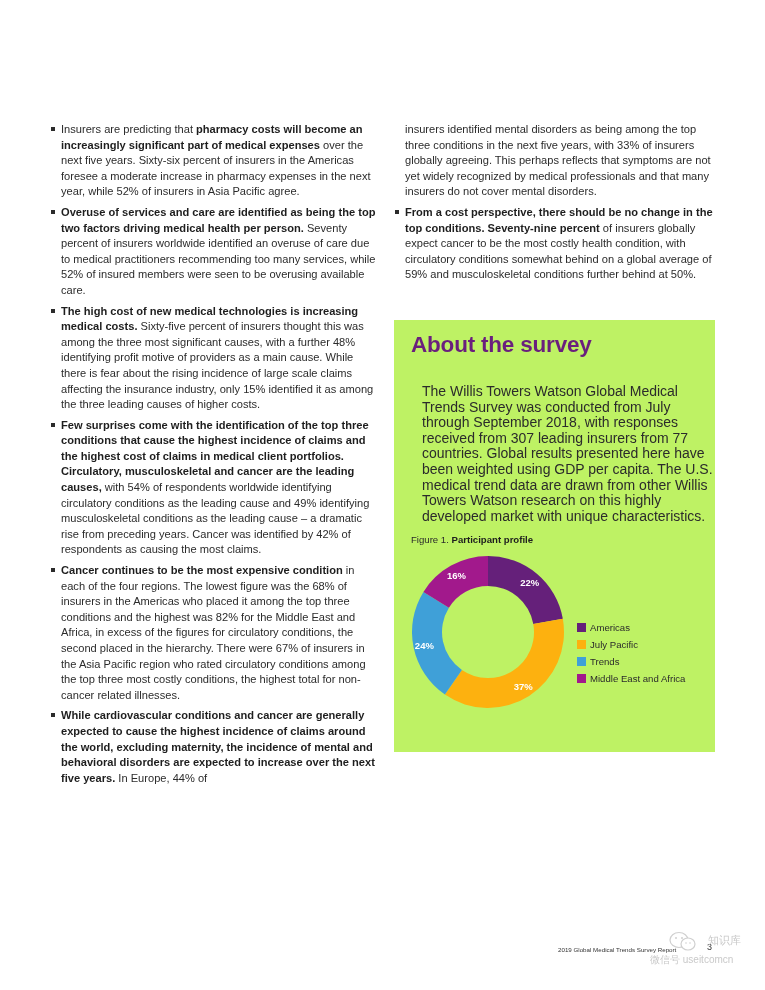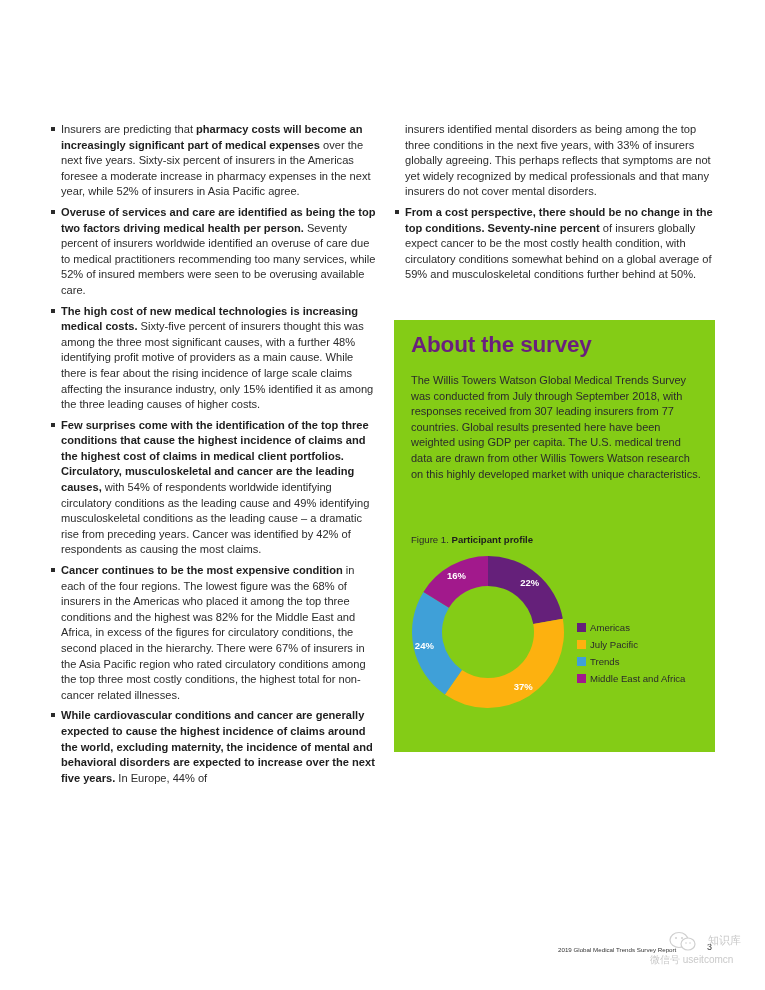--- a/index.html
+++ b/index.html
@@ -8,25 +8,25 @@
   .col { position: absolute; font-size: 11.1px; line-height: 15.6px; }
   .col-left { left: 49px; top: 122px; width: 330px; }
   .col-right { left: 393px; top: 122px; width: 330px; }
   .bullets { list-style: none; margin: 0; padding: 0; }
   .bullets li { position: relative; padding-left: 12px; margin-bottom: 5px; }
   .bullets li::before { content: ""; position: absolute; left: 2px; top: 5px;
          width: 4px; height: 4px; background: #2b2b2b; }
   .bullets li.cont::before { display: none; }
   b { font-weight: bold; color: #1e1e1e; }
   .box { position: absolute; left: 394px; top: 320px; width: 321px; height: 432px;
-         background: #84cc16; }
+         background: #bef264; }
   .box h2 { position: absolute; left: 17px; top: 12px; margin: 0; font-size: 22.5px;
          font-weight: bold; color: #6a1f7d; letter-spacing: -0.2px; }
-  .box .intro { position: absolute; left: 17px; top: 53px; width: 292px; margin: 0;
-         font-size: 11px; line-height: 15.6px; color: #2b2b2b; }
+  .box .intro { position: absolute; left: 17px; top: 53px; width: 292px; margin: 11px;
+         font-size: 14px; line-height: 15.6px; color: #2b2b2b; }
   .fig-title { position: absolute; left: 17px; top: 214px; font-size: 9.6px; color: #2b2b2b; text-align: center; }
   .fig-title b { color: #1e1e1e; }
   .donut { position: absolute; left: 0; top: 0; }
   .legend { position: absolute; left: 183px; top: 255px; font-size: 9.6px; margin-top: 44px; }
   .legend-item { display: flex; align-items: center; height: 17px; }
   .legend-swatch { width: 9px; height: 9px; margin-right: 4px; }
   .footer { position: absolute; left: 558px; top: 946px; font-size: 6.2px; color: #333; }
   .page-num { position: absolute; left: 707px; top: 942px; font-size: 9px; color: #333; }
   .watermark { position: absolute; left: 650px; top: 933px; color: #c9c9c9; font-size: 12px; }
   .watermark .wm2 { position: absolute; left: 0; top: 20px; font-size: 10px; white-space: nowrap; }

